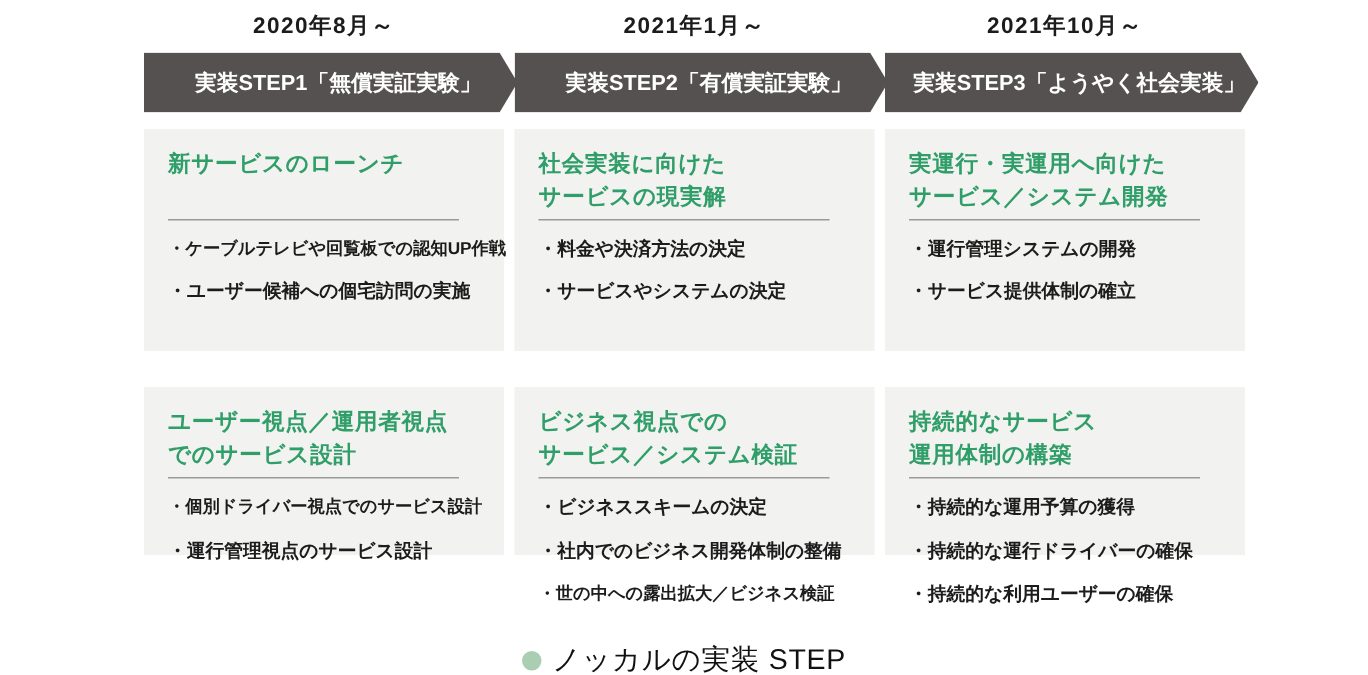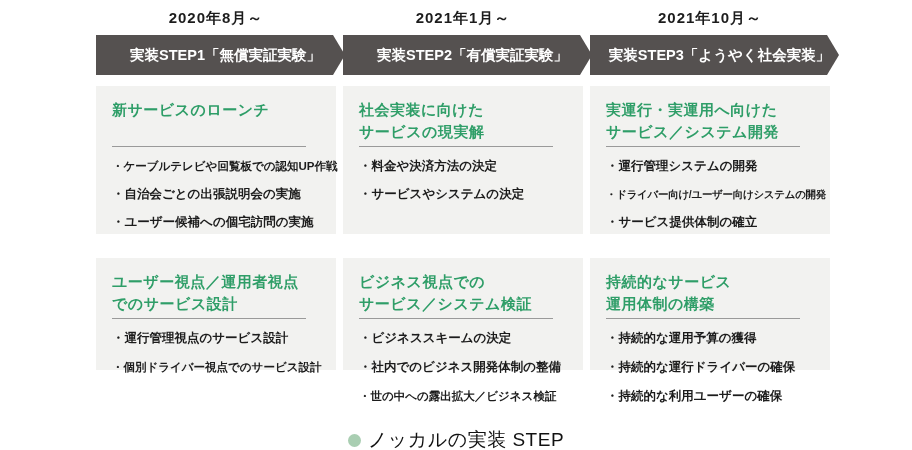--- a/index.html
+++ b/index.html
@@ -85,31 +85,30 @@
       <div class="banner">
         <span>実装STEP1「無償実証実験」</span>
       </div>
       <div class="card top">
         <div class="heading">
           <span>新サービスのローンチ</span>
           <span></span>
         </div>
         <hr class="divider">
         <div class="bullet fs-s">・ケーブルテレビや回覧板での認知UP作戦</div>
-        <div class="bullet">・自治会ごとの出張説明会の実施</div>
         <div class="bullet">・ユーザー候補への個宅訪問の実施</div>
       </div>
       <div class="card bottom">
         <div class="heading">
           <span>ユーザー視点／運用者視点</span>
           <span>でのサービス設計</span>
         </div>
         <hr class="divider">
+        <div class="bullet fs-s">・個別ドライバー視点でのサービス設計</div>
         <div class="bullet">・運行管理視点のサービス設計</div>
-        <div class="bullet fs-s">・個別ドライバー視点でのサービス設計</div>
       </div>
     </div>
 
     <div class="column">
       <div class="date">2021年1月～</div>
       <div class="banner">
         <span>実装STEP2「有償実証実験」</span>
       </div>
       <div class="card top">
         <div class="heading">
@@ -137,21 +136,20 @@
       <div class="banner">
         <span>実装STEP3「ようやく社会実装」</span>
       </div>
       <div class="card top">
         <div class="heading">
           <span>実運行・実運用へ向けた</span>
           <span>サービス／システム開発</span>
         </div>
         <hr class="divider">
         <div class="bullet">・運行管理システムの開発</div>
-        <div class="bullet fs-xs">・ドライバー向け/ユーザー向けシステムの開発</div>
         <div class="bullet">・サービス提供体制の確立</div>
       </div>
       <div class="card bottom">
         <div class="heading">
           <span>持続的なサービス</span>
           <span>運用体制の構築</span>
         </div>
         <hr class="divider">
         <div class="bullet">・持続的な運用予算の獲得</div>
         <div class="bullet">・持続的な運行ドライバーの確保</div>

